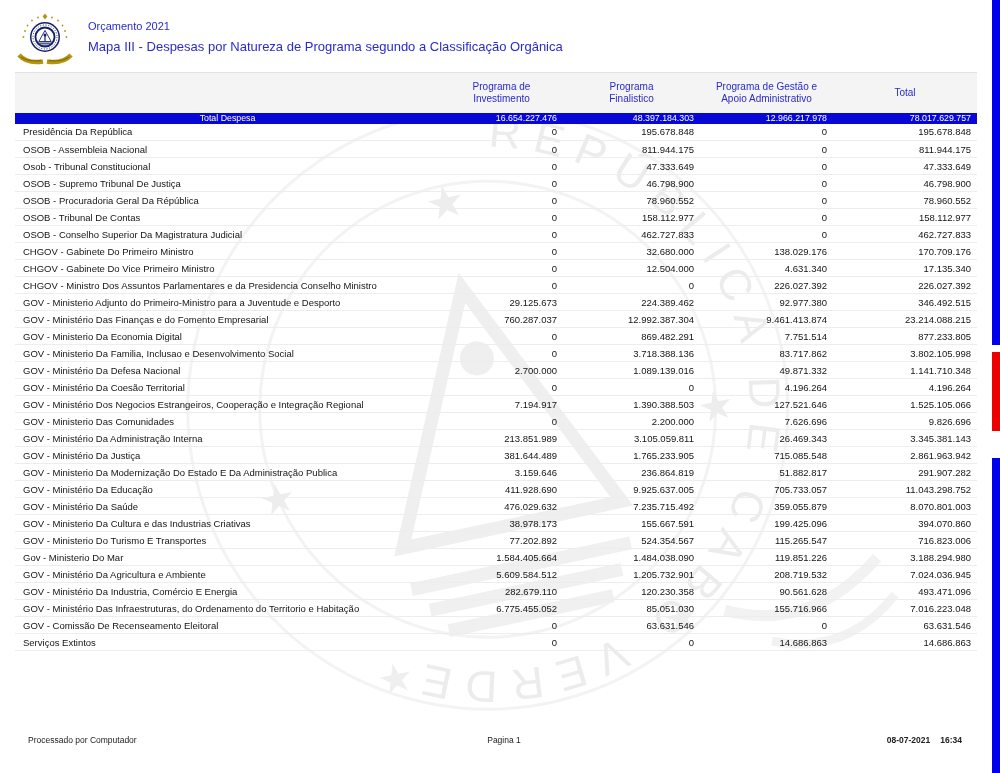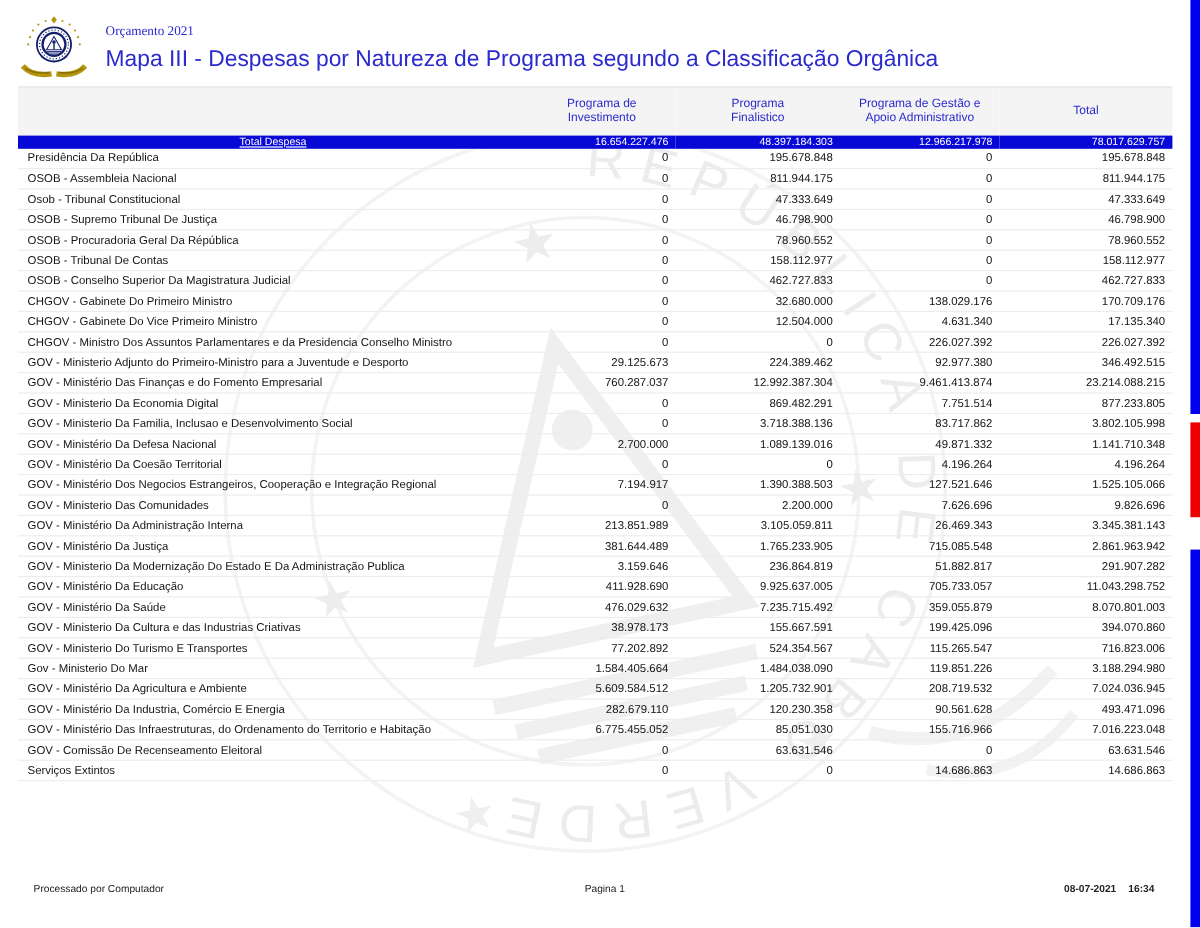--- a/index.html
+++ b/index.html
@@ -11,39 +11,39 @@
   }
   *{margin:0;padding:0;box-sizing:border-box;}
   html,body{width:1000px;height:773px;overflow:hidden;background:#fff;
     font-family:"Liberation Sans", sans-serif;}
   .page{position:relative;width:1000px;height:773px;background:#fff;overflow:hidden;}
 
   
   .hdr{position:absolute;left:0;top:0;width:100%;height:70px;background:#fff;z-index:3;}
   .logo{position:absolute;left:13px;top:10px;width:64px;height:58px;}
   .titles{position:absolute;left:88px;top:20px;}
-  .subtitle{color:var(--title-blue);font-size:11px;margin-bottom:7px;font-family:Liberation Serif, serif;}
-  .title{color:var(--title-blue);font-size:19px;}
+  .subtitle{color:var(--title-blue);font-size:11px;margin-bottom:7px;}
+  .title{color:var(--title-blue);font-size:13px;}
 
   
   .watermark{position:absolute;left:120px;top:95px;width:740px;height:650px;z-index:0;
     transform:rotate(-12deg);pointer-events:none;}
 
   
   .tablewrap{position:absolute;left:15px;top:72px;width:962px;z-index:2;}
   table{border-collapse:collapse;table-layout:fixed;width:962px;}
   col.c-name{width:425px;} col.c1{width:123px;} col.c2{width:137px;} col.c3{width:133px;} col.c4{width:144px;}
   thead th{height:40px;background:#f4f4f4;border-top:1px solid #e2e2e2;
     color:var(--header-blue);font-weight:normal;font-size:10px;line-height:1.2;
     text-align:center;vertical-align:middle;}
   thead th span{display:inline-block;}
   .w1{max-width:80px;} .w2{max-width:62px;} .w3{max-width:125px;}
   tr.total{background:var(--total-blue);color:#fff;}
   tr.total td{height:11px;font-size:8.8px;line-height:11px;padding:0;}
-  tr.total td.name{text-align:center;text-decoration:underline;}
+  tr.total td.name{text-align:center;}
   tbody.rows td{height:17px;font-size:9.5px;color:#141414;border-bottom:1px solid #ededed;
     white-space:nowrap;overflow:hidden;}
   td.name{text-align:left;padding-left:8px;}
   td.num{text-align:right;padding-right:6px;}
   tr.total td.num{padding-right:6px;}
 
   
   .footer{position:absolute;left:0;top:735px;width:1000px;height:14px;font-size:8.5px;color:#222;z-index:3;}
   .f-left{position:absolute;left:28px;top:0;}
   .f-center{position:absolute;left:0;right:40px;top:0;text-align:center;padding-left:48px;}

